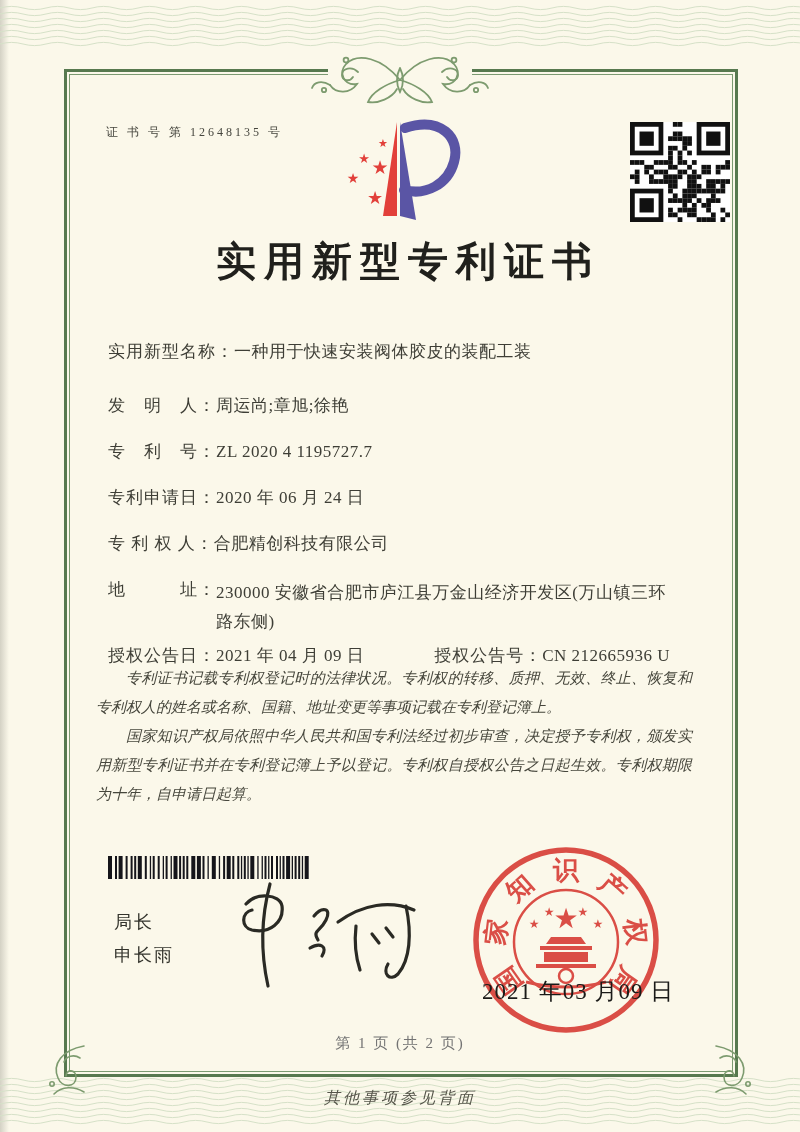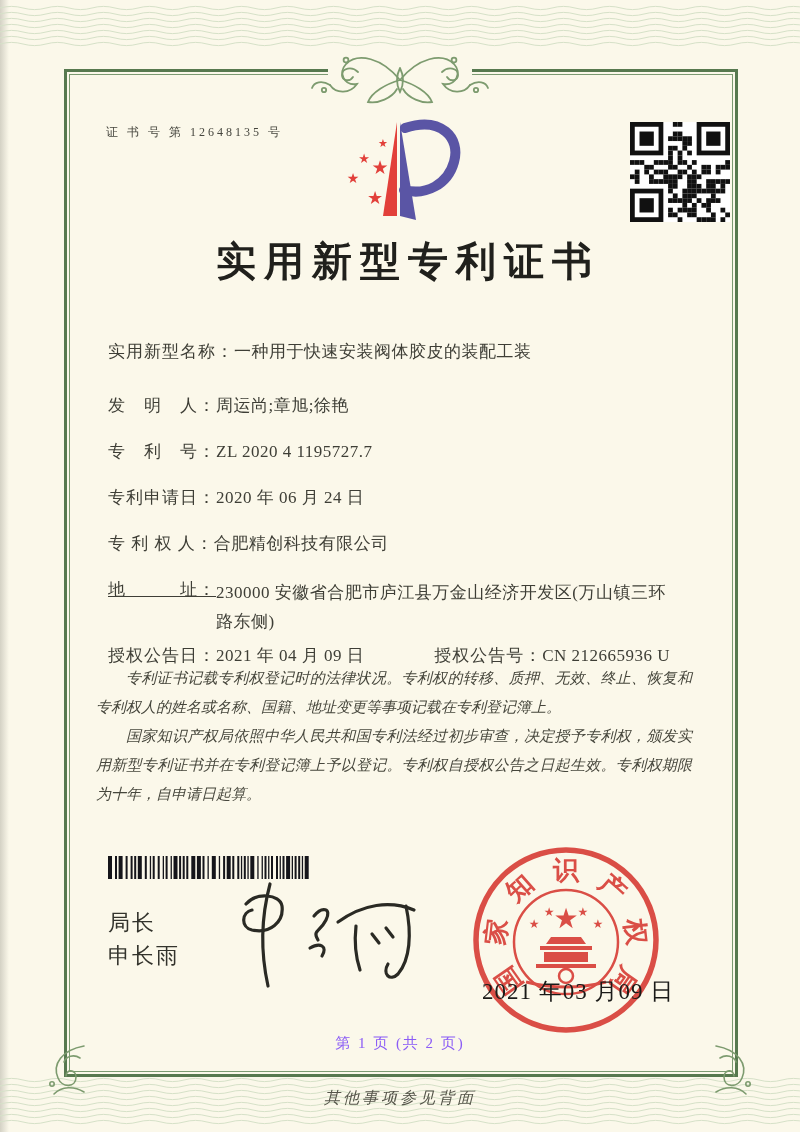--- a/index.html
+++ b/index.html
@@ -18,37 +18,37 @@
   .flourish-top{position:absolute;left:300px;top:42px;}
   .flourish-corner{position:absolute;}
   .cert-no{position:absolute;left:106px;top:124px;font-size:12px;letter-spacing:3px;color:#45453d;}
   .logo{position:absolute;left:337px;top:114px;}
   .qr{position:absolute;left:630px;top:122px;}
   .title{position:absolute;left:0;top:234px;width:800px;margin:0;text-align:center;
     font-size:40px;font-weight:bold;letter-spacing:8px;padding-left:8px;color:#20201c;}
   .fields{position:absolute;left:108px;top:340px;width:580px;font-size:17px;color:#3e3e36;}
   .row{line-height:24px;margin-bottom:22px;white-space:nowrap;}
   .row.first{margin-bottom:30px;}
-  .row.addr{white-space:normal;margin-bottom:8px;text-decoration:underline;}
+  .row.addr{white-space:normal;margin-bottom:8px;}
   .lbl{letter-spacing:1px;}
   .val{letter-spacing:0.5px;}
   .val-block{display:inline-block;width:452px;vertical-align:top;white-space:normal;line-height:29px;}
   .pair2{display:inline-block;margin-left:70px;}
   .paras{position:absolute;left:96px;top:664px;width:596px;
     font-style:italic;font-size:15px;line-height:29px;color:#46463c;text-align:justify;}
   .paras p{margin:0;text-indent:2em;}
   #barcode{position:absolute;left:107px;top:856px;}
-  .officer{position:absolute;left:108px;top:906px;font-size:22px;color:#33332c;line-height:33px;letter-spacing:2px;}
+  .officer{position:absolute;left:114px;top:906px;font-size:18px;color:#33332c;line-height:33px;letter-spacing:2px;}
   .signature{position:absolute;left:218px;top:878px;}
   .seal-wrap{position:absolute;left:468px;top:842px;width:196px;height:196px;}
   .seal-wrap svg{position:absolute;left:0;top:0;opacity:0.93;}
   .seal-date{position:absolute;left:14px;top:134px;width:180px;font-size:23px;color:#1a1a18;
     letter-spacing:1px;white-space:nowrap;}
   .page-indicator{position:absolute;left:0;top:1034px;width:800px;text-align:center;
-    font-size:15px;color:#8b5cf6;letter-spacing:2px;}
+    font-size:15px;color:#737373;letter-spacing:2px;}
   .footer-note{position:absolute;left:0;top:1088px;width:800px;text-align:center;
     font-size:16px;font-style:italic;color:#55554a;letter-spacing:3px;}
 </style>
 </head>
 <body>
 
 <div class="scan-edge"></div>
 <svg id="waves" width="800" height="1132">
     <path d="M0 8 Q 11.5 4.8 23 8 Q 34.5 11.2 46 8 Q 57.5 4.8 69 8 Q 80.5 11.2 92 8 Q 103.5 4.8 115 8 Q 126.5 11.2 138 8 Q 149.5 4.8 161 8 Q 172.5 11.2 184 8 Q 195.5 4.8 207 8 Q 218.5 11.2 230 8 Q 241.5 4.8 253 8 Q 264.5 11.2 276 8 Q 287.5 4.8 299 8 Q 310.5 11.2 322 8 Q 333.5 4.8 345 8 Q 356.5 11.2 368 8 Q 379.5 4.8 391 8 Q 402.5 11.2 414 8 Q 425.5 4.8 437 8 Q 448.5 11.2 460 8 Q 471.5 4.8 483 8 Q 494.5 11.2 506 8 Q 517.5 4.8 529 8 Q 540.5 11.2 552 8 Q 563.5 4.8 575 8 Q 586.5 11.2 598 8 Q 609.5 4.8 621 8 Q 632.5 11.2 644 8 Q 655.5 4.8 667 8 Q 678.5 11.2 690 8 Q 701.5 4.8 713 8 Q 724.5 11.2 736 8 Q 747.5 4.8 759 8 Q 770.5 11.2 782 8 Q 793.5 4.8 805 8 Q 816.5 11.2 828 8" fill="none" stroke="#d6e1c8" stroke-width="1"></path>
     <path d="M0 14 Q 11.5 10.8 23 14 Q 34.5 17.2 46 14 Q 57.5 10.8 69 14 Q 80.5 17.2 92 14 Q 103.5 10.8 115 14 Q 126.5 17.2 138 14 Q 149.5 10.8 161 14 Q 172.5 17.2 184 14 Q 195.5 10.8 207 14 Q 218.5 17.2 230 14 Q 241.5 10.8 253 14 Q 264.5 17.2 276 14 Q 287.5 10.8 299 14 Q 310.5 17.2 322 14 Q 333.5 10.8 345 14 Q 356.5 17.2 368 14 Q 379.5 10.8 391 14 Q 402.5 17.2 414 14 Q 425.5 10.8 437 14 Q 448.5 17.2 460 14 Q 471.5 10.8 483 14 Q 494.5 17.2 506 14 Q 517.5 10.8 529 14 Q 540.5 17.2 552 14 Q 563.5 10.8 575 14 Q 586.5 17.2 598 14 Q 609.5 10.8 621 14 Q 632.5 17.2 644 14 Q 655.5 10.8 667 14 Q 678.5 17.2 690 14 Q 701.5 10.8 713 14 Q 724.5 17.2 736 14 Q 747.5 10.8 759 14 Q 770.5 17.2 782 14 Q 793.5 10.8 805 14 Q 816.5 17.2 828 14" fill="none" stroke="#d6e1c8" stroke-width="1"></path>

